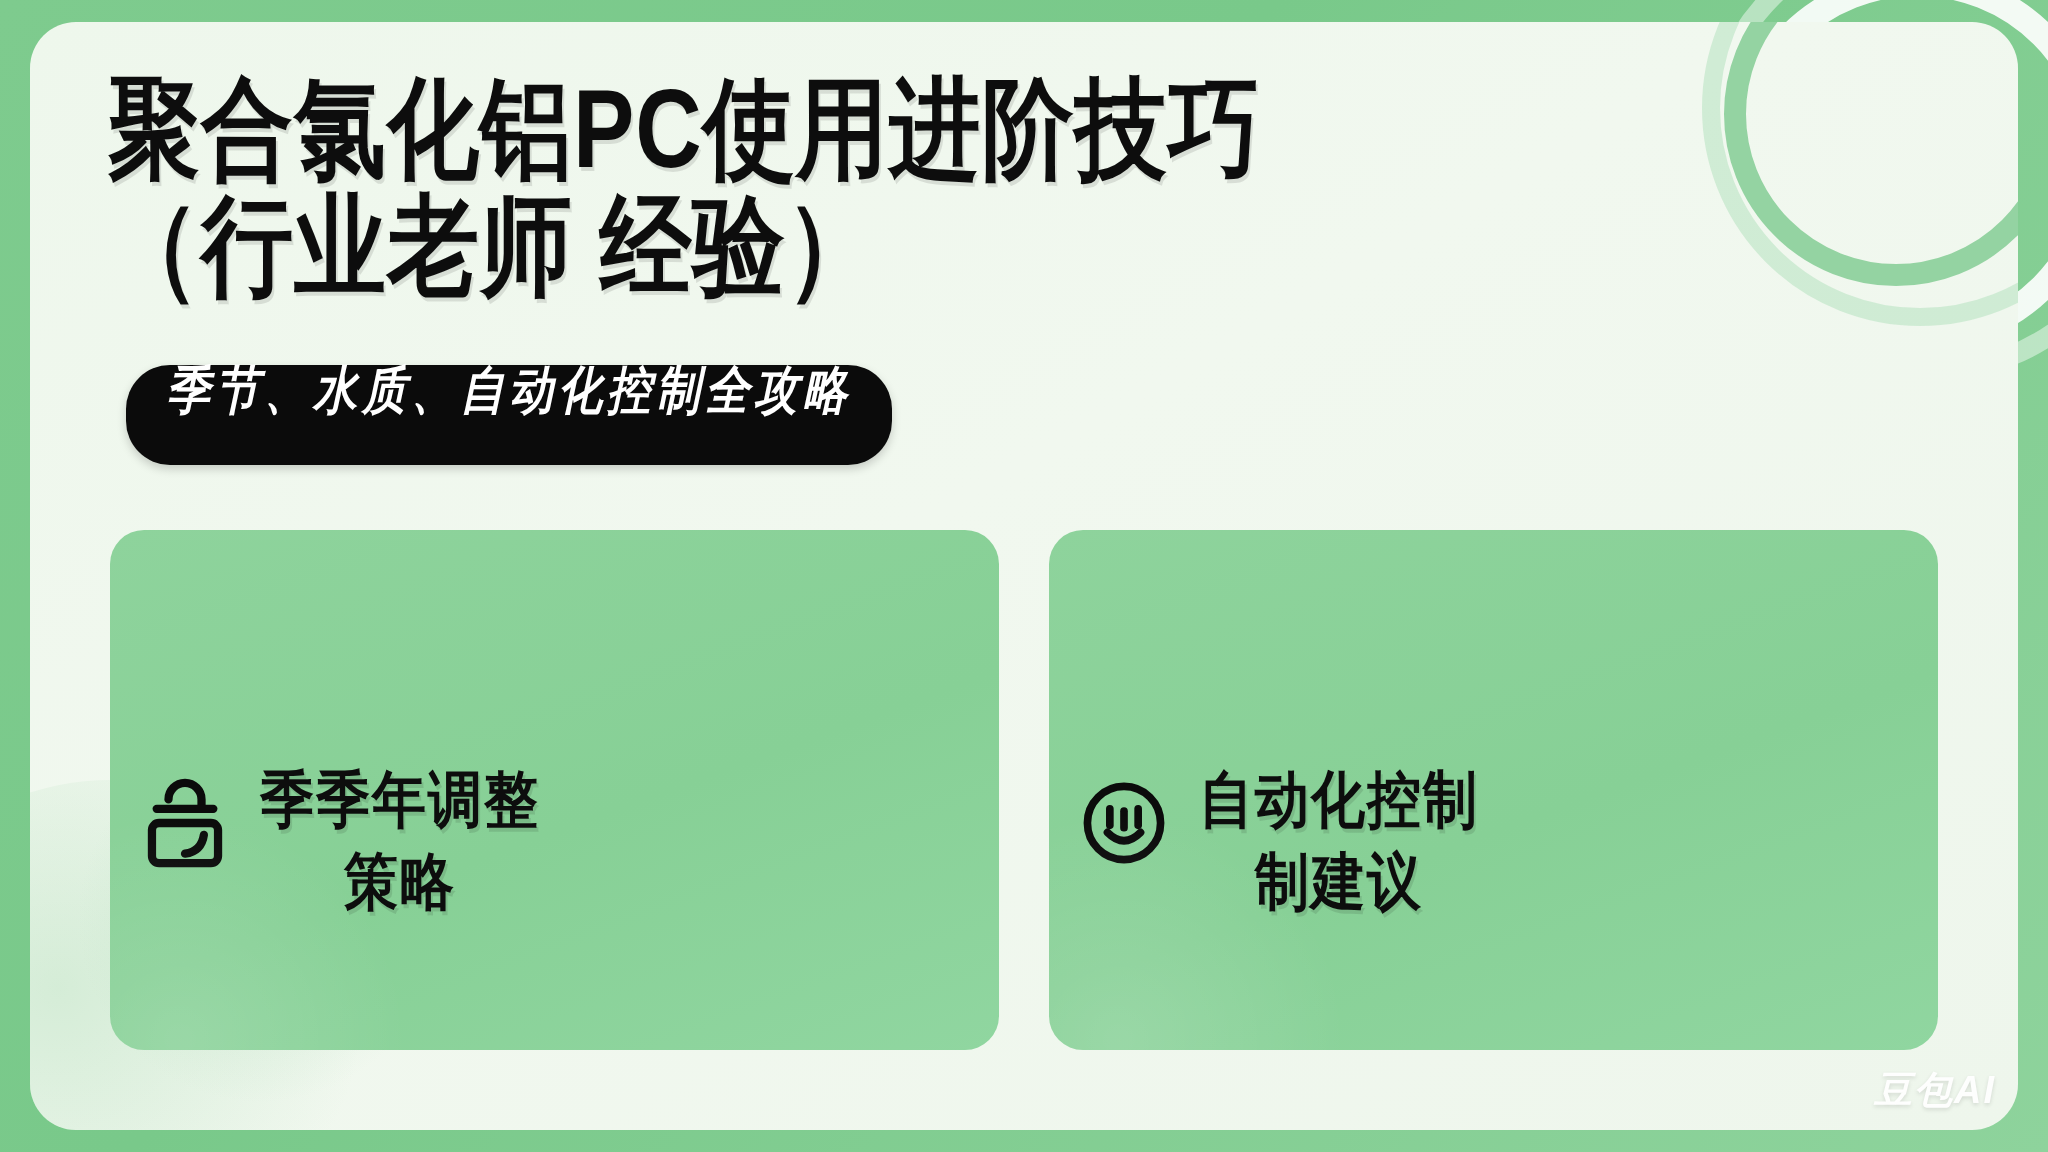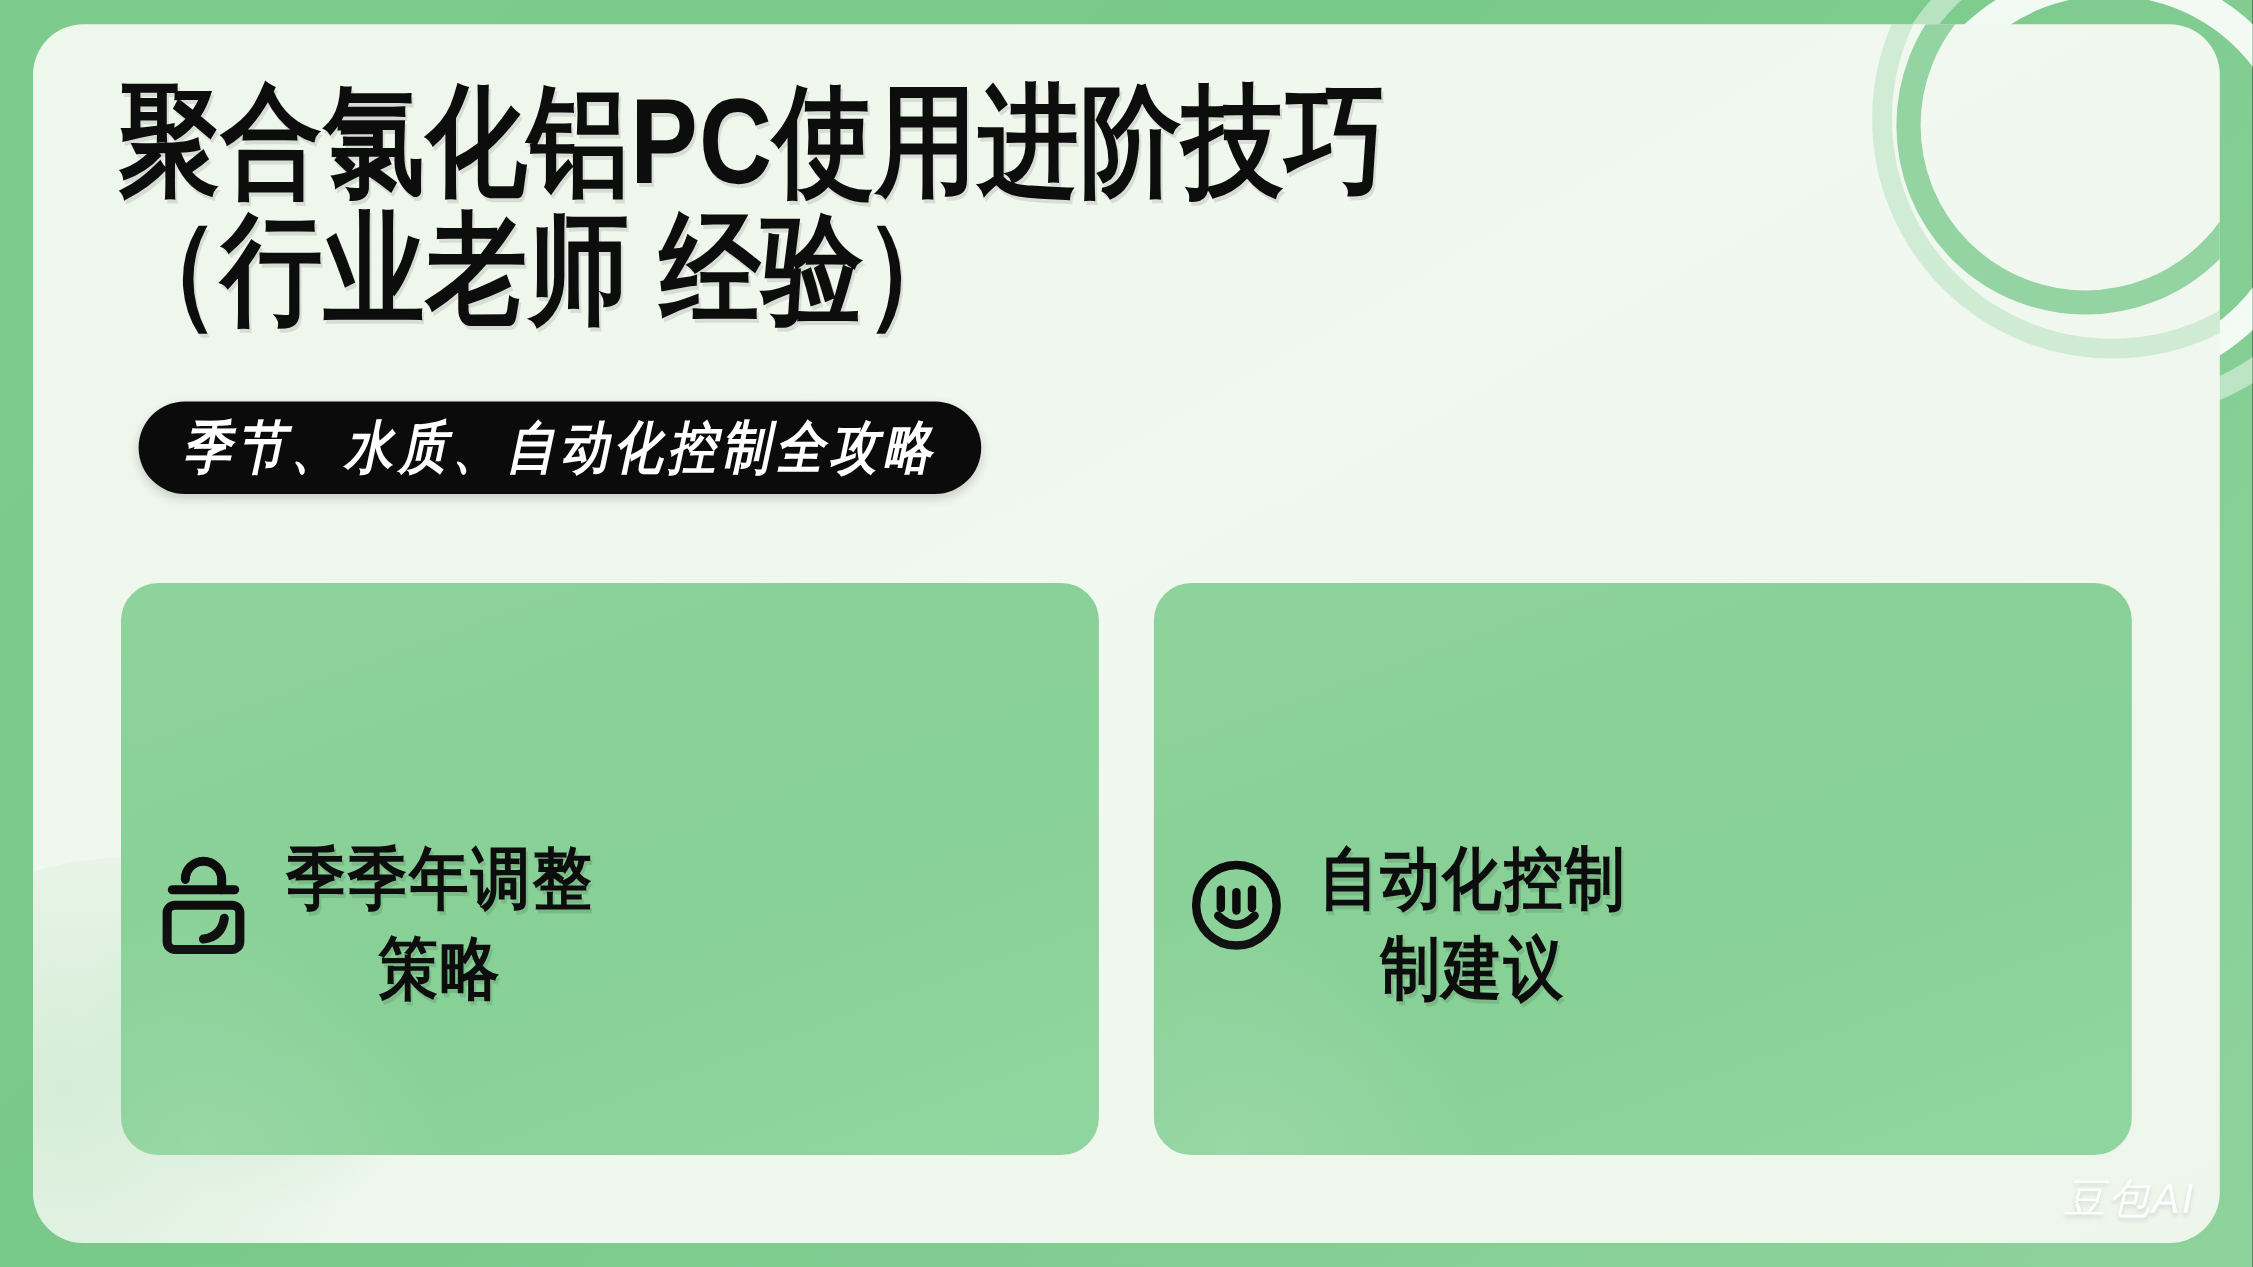--- a/index.html
+++ b/index.html
@@ -111,26 +111,25 @@
   }
   .headline .hl-line.l2 {
     margin-top: 18px;
   }
 
   
   .pill {
     position: absolute;
     left: 96px;
     top: 343px;
-    height: 84px;
+    height: 100px;
     padding: 0 40px;
     background: #0b0b0b;
     border-radius: 44px;
     display: flex;
-    align-items: center;
     box-shadow: 0 4px 10px rgba(0,0,0,0.18);
   }
   .pill-text {
     color: #ffffff;
     font-weight: 900;
     font-size: 44px;
     letter-spacing: 5px;
     transform: scaleY(1.18);
     white-space: nowrap;
     font-style: italic;
@@ -195,21 +194,21 @@
     white-space: nowrap;
   }
 
   
   .watermark {
     position: absolute;
     right: 52px;
     bottom: 36px;
     color: rgba(255,255,255,0.95);
     font-size: 38px;
-    font-weight: 400;
+    font-weight: 700;
     letter-spacing: 2px;
     font-style: italic;
     text-shadow: 0 2px 4px rgba(0,0,0,0.12);
   }
 </style>
 </head>
 <body>
 
 <div class="poster">
 

